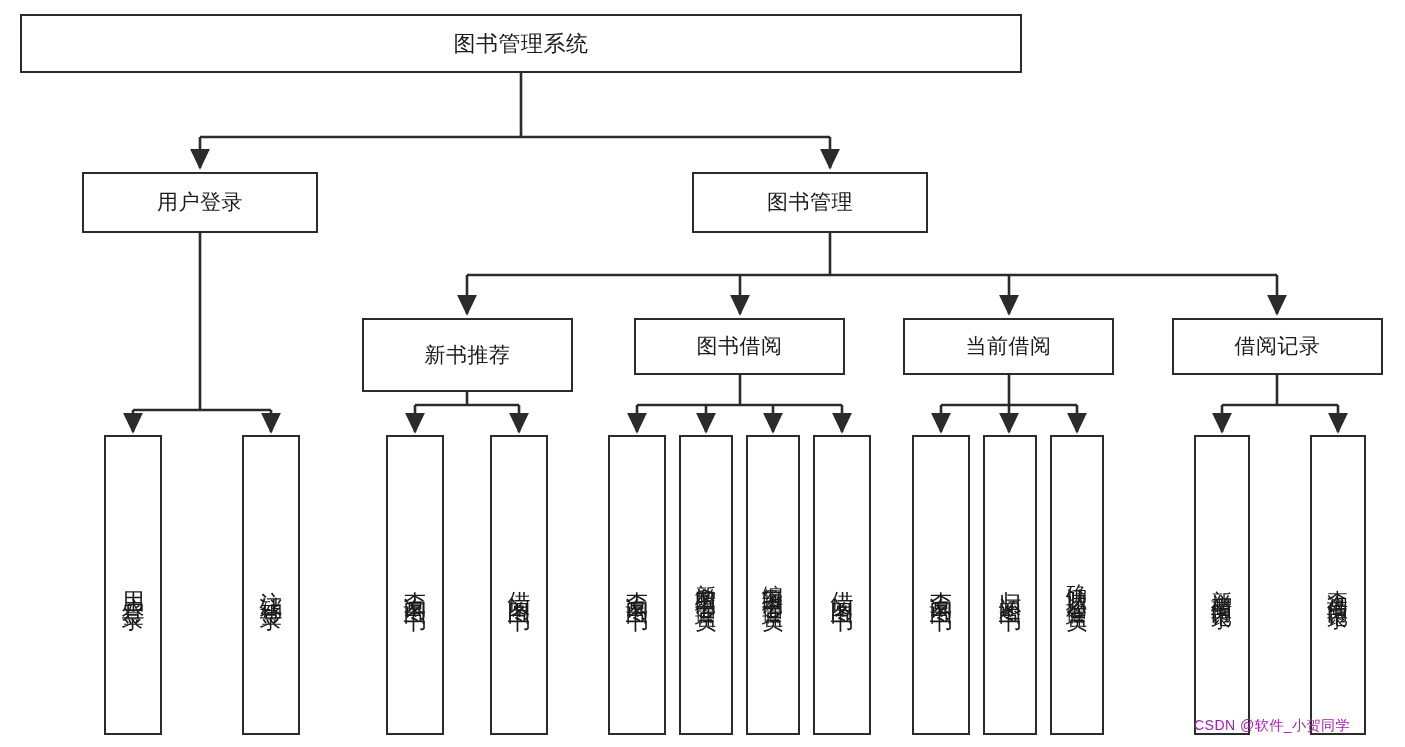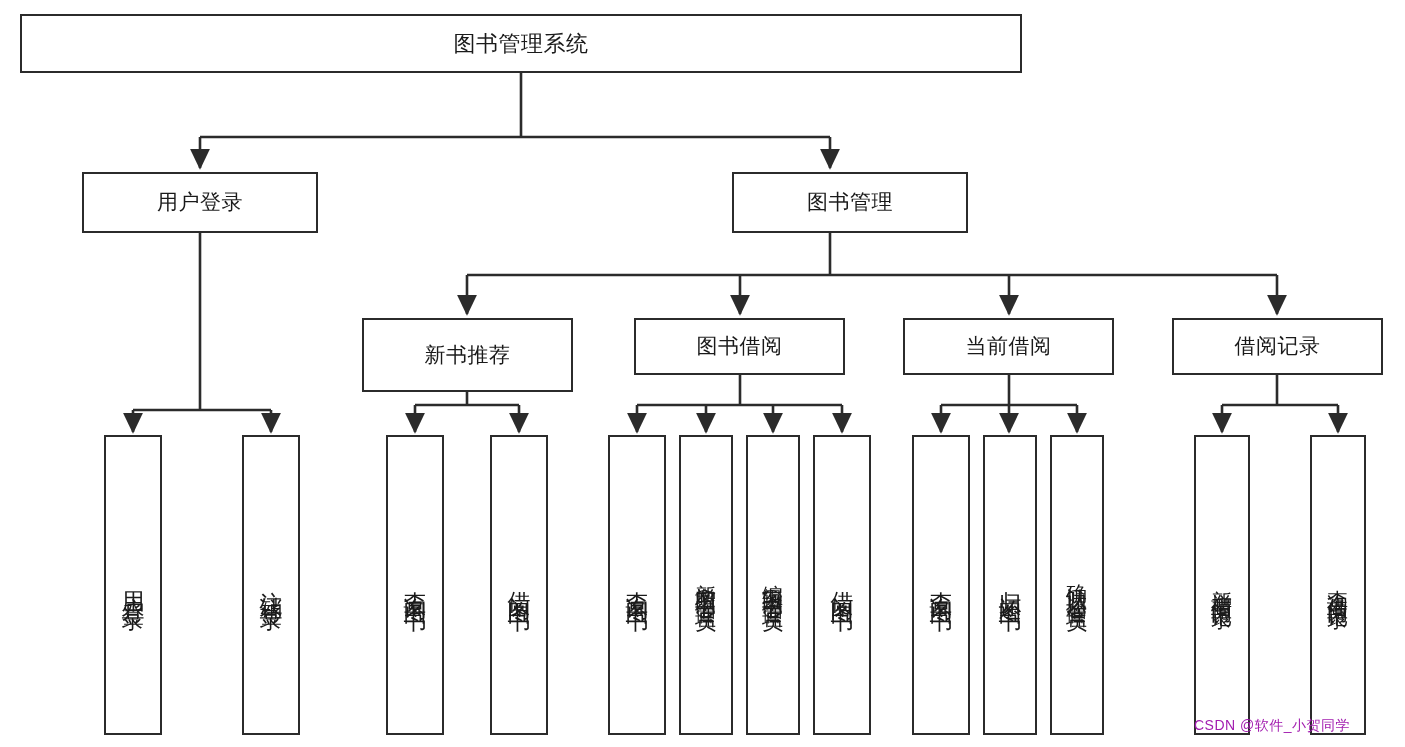--- a/index.html
+++ b/index.html
@@ -130,21 +130,21 @@
     </g>
   </svg>
 
   <div class="node horiz root" style="left:20px; top:14px; width:1002px; height:59px;">
     <span class="label">图书管理系统</span>
   </div>
 
   <div class="node horiz" style="left:82px; top:172px; width:236px; height:61px;">
     <span class="label">用户登录</span>
   </div>
-  <div class="node horiz" style="left:732px; top:172px; width:236px; height:61px;">
+  <div class="node horiz" style="left:692px; top:172px; width:236px; height:61px;">
     <span class="label">图书管理</span>
   </div>
 
   <div class="node horiz" style="left:362px; top:318px; width:211px; height:74px;">
     <span class="label">新书推荐</span>
   </div>
   <div class="node horiz" style="left:903px; top:318px; width:211px; height:57px;">
     <span class="label">当前借阅</span>
   </div>
   <div class="node horiz" style="left:634px; top:318px; width:211px; height:57px;">

